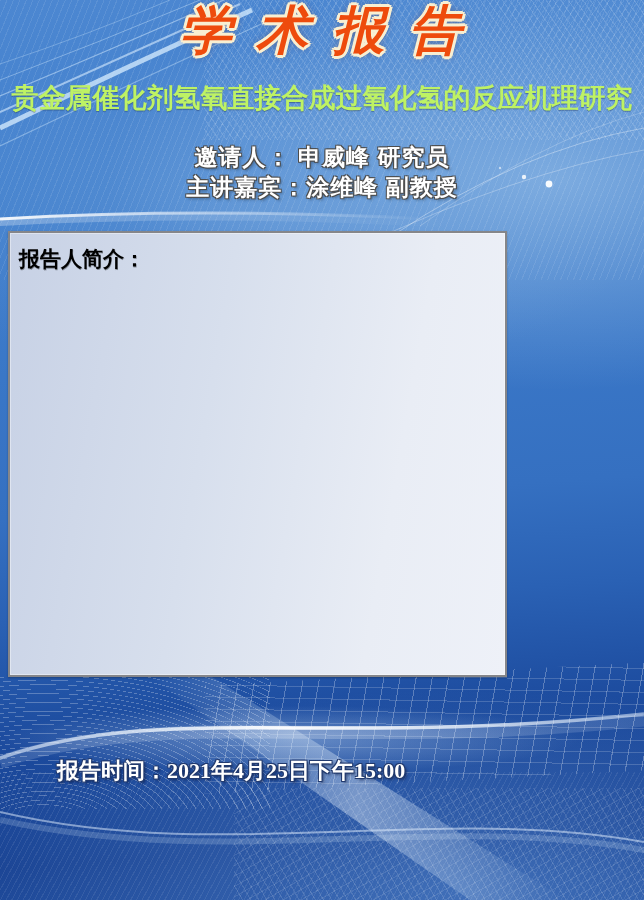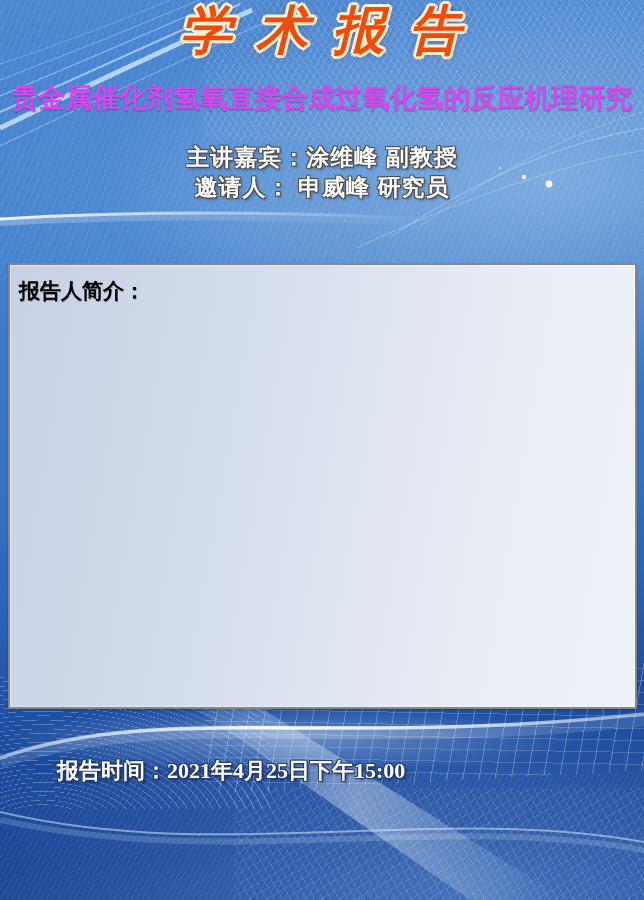--- a/index.html
+++ b/index.html
@@ -63,36 +63,35 @@
     font-size:52px; line-height:68px; letter-spacing:.06em;
     color:#ee4b0c;
     text-shadow:
       -2px -2px 0 #f8efd2, 2px -2px 0 #f8efd2, -2px 2px 0 #f8efd2, 2px 2px 0 #f8efd2,
       -3px 0 0 #f8efd2, 3px 0 0 #f8efd2, 0 -3px 0 #f8efd2, 0 3px 0 #f8efd2,
       0 0 9px rgba(105,25,0,.45);
   }
   .subject{
     position:absolute; top:80px; left:0; width:100%; margin:0;
     text-align:center; font-size:27px; font-weight:800; letter-spacing:0;
-    color:#d946ef; text-shadow:0 1px 1px rgba(0,0,30,.3);
+    color:#bef264; text-shadow:0 1px 1px rgba(0,0,30,.3);
   }
   .speakers{
     position:absolute; top:142px; left:0; width:100%;
     text-align:center; color:#ffffff; font-weight:700;
     font-size:23px; line-height:30px; letter-spacing:1px;
   }
   .speakers p{margin:0;
     text-shadow:-1px -1px 0 #4d4d4d, 1px -1px 0 #4d4d4d, -1px 1px 0 #4d4d4d, 1px 1px 0 #4d4d4d, 2px 2px 3px rgba(0,0,0,.35);}
   .bio-box{
-    position:absolute; left:8px; top:231px; width:629px; height:446px;
+    position:absolute; left:8px; top:231px; width:499px; height:446px;
     box-sizing:border-box; border:2px solid #85868a;
     background:linear-gradient(100deg,#c7d1e5 0%,#d7dfed 40%,#e9edf5 75%,#eef1f8 100%);
     box-shadow:inset 0 0 0 1px rgba(255,255,255,.4), 0 1px 2px rgba(0,0,0,.25);
     padding:12px 9px 0 9px;
-    margin-top:32px;
   }
   .bio-heading{
     margin:0; font-size:21px; font-weight:700; color:#000;
     text-shadow:.5px .5px 0 rgba(0,0,0,.35);
   }
   .bio-text{
     margin:36px 0 0 0; text-indent:2em;
     font-family:"DejaVu Sans Mono","Liberation Mono",monospace,sans-serif;
     font-size:22px; line-height:27.5px; color:#0b0b0b; letter-spacing:0;
   }
@@ -166,22 +165,22 @@
 
     <path d="M0,812 C220,864 430,804 644,842" stroke="#e6f2ff" stroke-width="2" fill="none" opacity=".5"></path>
     <path d="M0,820 C225,870 435,812 644,850" stroke="#e6f2ff" stroke-width="6" fill="none" opacity=".18"></path>
   </svg>
 
   <h1 class="banner">学 术 报 告</h1>
 
   <h2 class="subject">贵金属催化剂氢氧直接合成过氧化氢的反应机理研究</h2>
 
   <div class="speakers">
+    <p><span>邀请人：</span> <span>申威峰 研究员</span></p>
     <p><span>主讲嘉宾：</span><span>涂维峰 副教授</span></p>
-    <p><span>邀请人：</span> <span>申威峰 研究员</span></p>
   </div>
 
   <section class="bio-box">
     <h3 class="bio-heading">报告人简介：</h3>
   </section>
 
   <div class="footer">
     <p><span>报告时间：</span><span>2021年4月25日下午15:00</span></p>
   </div>
 

